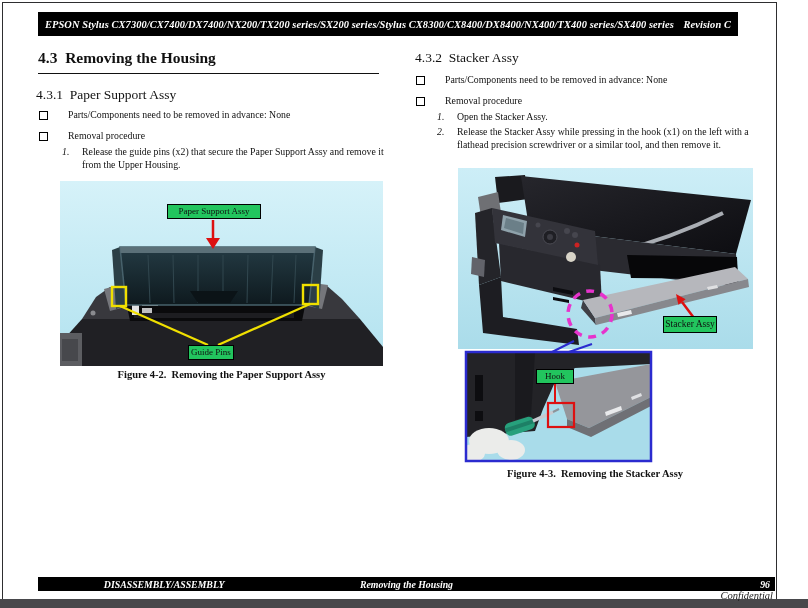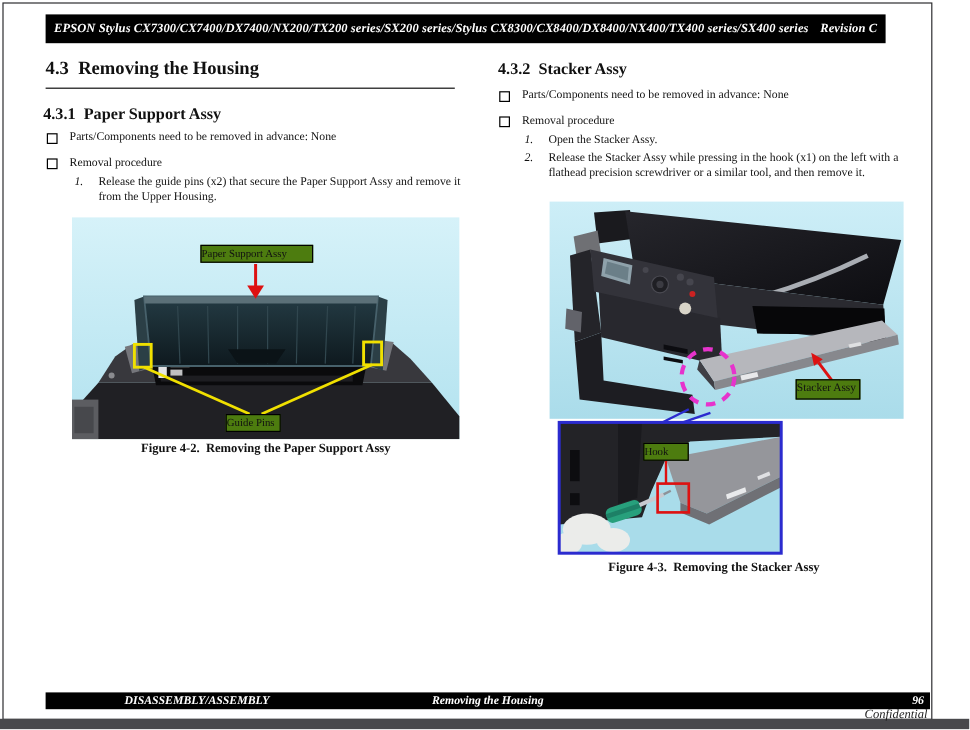--- a/index.html
+++ b/index.html
@@ -13,27 +13,27 @@
   .topbar{
     left:38px;top:12px;width:700px;height:17px;background:#000;color:#fff;
     display:flex;align-items:center;justify-content:space-between;
     font-size:10.4px;font-weight:bold;font-style:italic;padding:12px 7px;box-sizing:border-box;
     white-space:nowrap;letter-spacing:.1px;
   }
   .section-title{
     left:38px;top:49px;width:341px;font-size:15.5px;font-weight:bold;
     border-bottom:1.5px solid #111;padding-bottom:6px;white-space:pre;
   }
-  .sub-title{font-size:13.5px;font-weight:bold;white-space:pre;}
-  .check-item{display:flex;align-items:flex-start;gap:10px;font-size:9.8px;}
+  .sub-title{font-size:13.5px;font-weight:normal;white-space:pre;}
+  .check-item{display:flex;align-items:flex-start;gap:20px;font-size:9.8px;}
   .checkbox{width:7px;height:7px;border:1px solid #000;margin-top:2px;flex:none;background:#fff;}
   .step{display:flex;align-items:flex-start;font-size:9.8px;line-height:1.32;}
   .step-num{width:20px;flex:none;font-style:italic;}
   .callout{
-    background:#4d7c0f;border:1px solid #000;text-align:left;font-size:9px;
+    background:#22c55e;border:1px solid #000;text-align:center;font-size:9px;
     line-height:13px;box-sizing:border-box;z-index:5;white-space:nowrap;overflow:hidden;
   }
   .fig-caption{font-size:10.5px;font-weight:bold;text-align:center;white-space:pre;}
   .footbar{
     left:38px;top:577px;width:737px;height:14px;background:#000;color:#fff;
     display:flex;align-items:center;font-size:9.8px;font-weight:bold;font-style:italic;
     padding:0 5px;box-sizing:border-box;
   }
   .footbar .fb-left{flex:1;text-align:center;}
   .footbar .fb-center{flex:1;text-align:center;}

